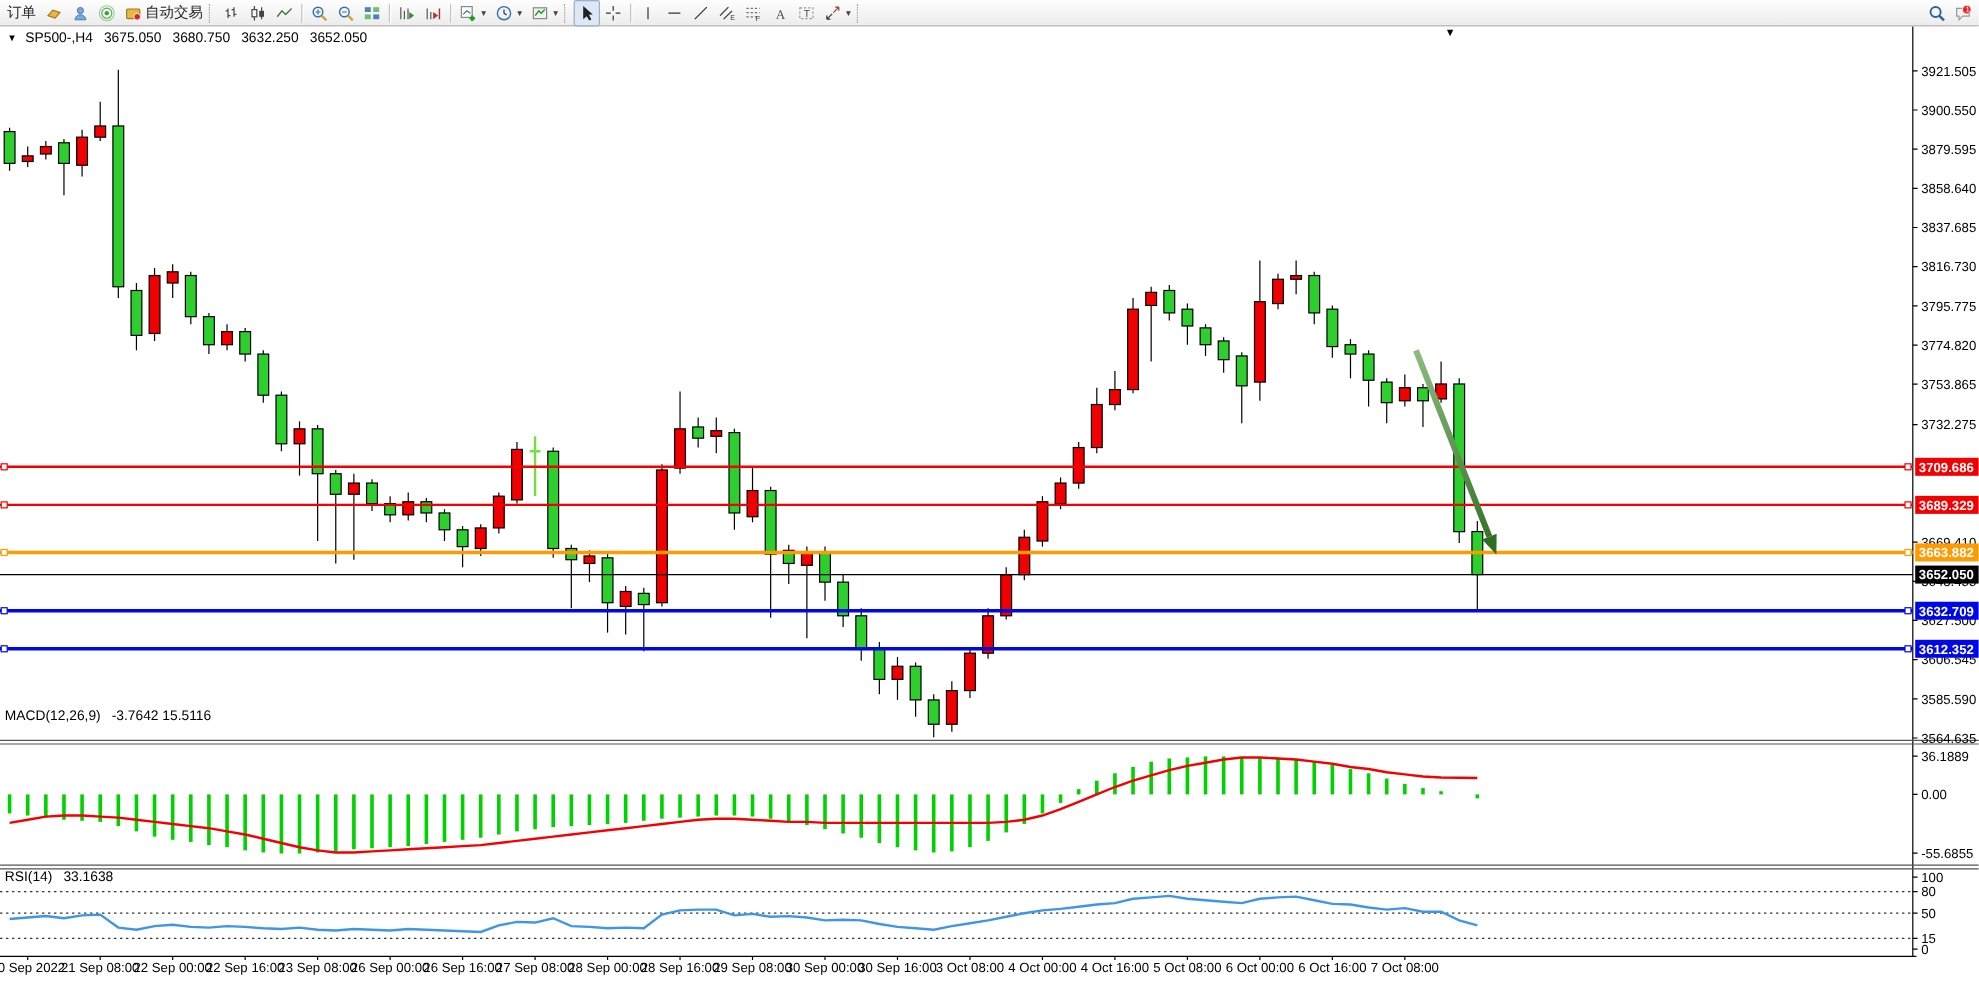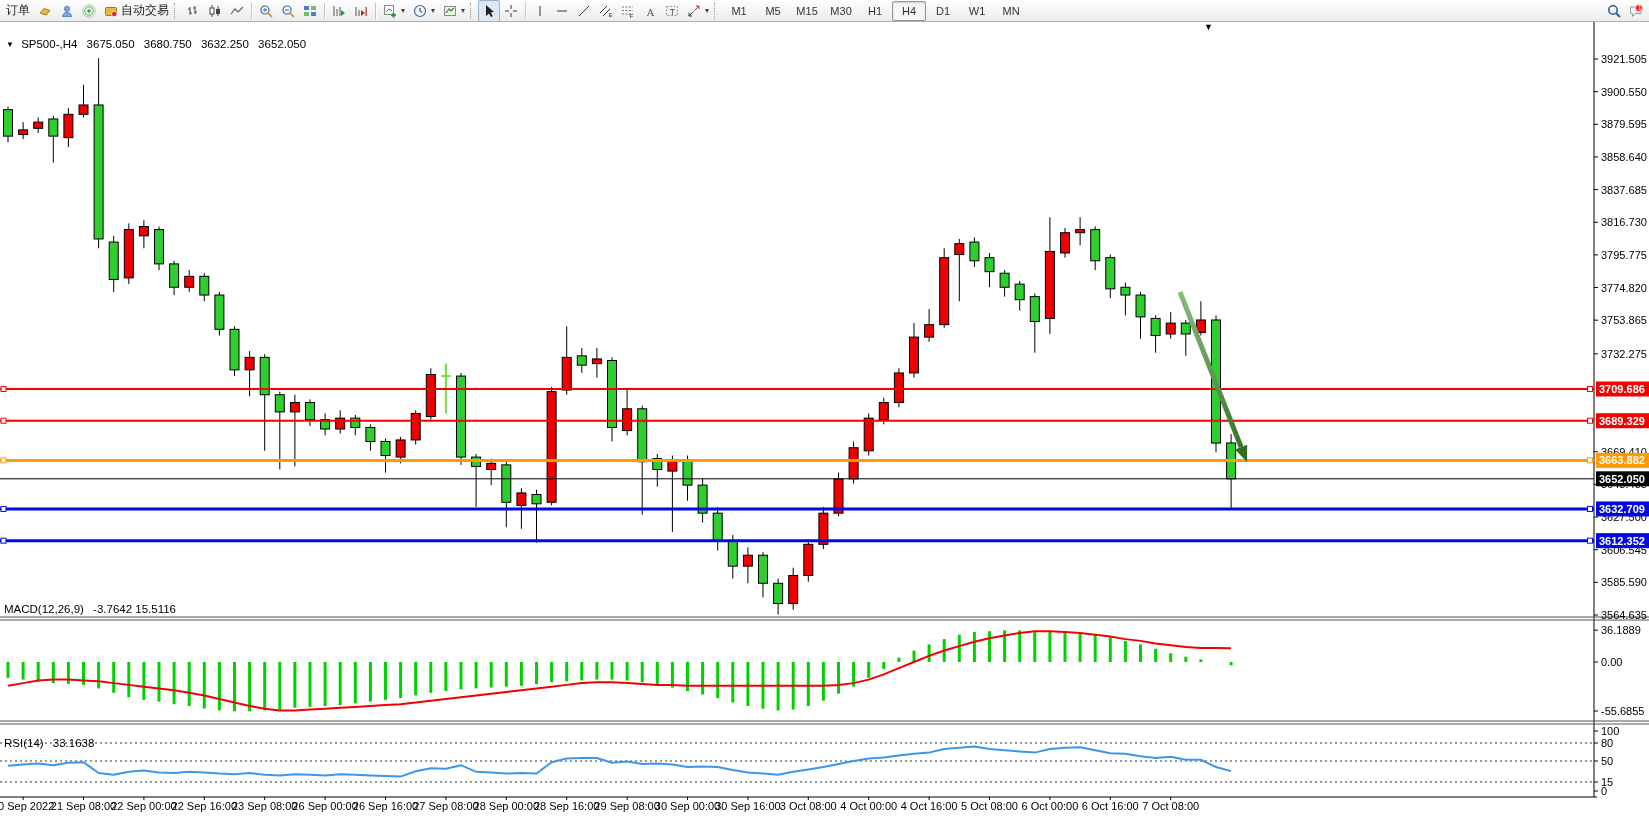--- a/index.html
+++ b/index.html
@@ -12,21 +12,21 @@
   .tbtn.active{border:1px solid #98b0c8;background:#dde8f4;}
   .tsep{width:1px;height:16px;background:#c4c4c4;margin:0 3px;box-shadow:1px 0 0 #ffffff;}
   .tgrip{width:4px;height:16px;border-left:1px dotted #9a9a9a;margin:0 3px 0 1px;}
   .tspacer{flex:1;}
   .caret{font-size:8px;color:#444;margin-left:1px;}
   .tf{min-width:24px;text-align:center;font-size:11px;color:#333;height:18px;
     line-height:18px;padding:0 4px;border:1px solid transparent;border-radius:2px;}
   .tf.active{background:#f7f7f7;border:1px solid #979797;box-shadow:inset 0 1px 2px rgba(0,0,0,.18);}
   .chart-area{position:absolute;top:0;left:0;width:1649px;height:820px;}
   #chart{position:absolute;top:0;left:0;}
-  .overlay-label{position:absolute;font-size:11.5px;color:#000;z-index:5;white-space:nowrap;margin-top:12px;}
+  .overlay-label{position:absolute;font-size:11.5px;color:#000;z-index:5;white-space:nowrap;}
   .overlay-label .num{margin-left:6px;}
   .marker{position:absolute;z-index:5;font-size:9px;color:#000;}
 </style>
 </head>
 <body>
 
 <div class="chart-area">
   <svg id="chart" width="1649" height="820">
       <line x1="1594" y1="22" x2="1594" y2="797" stroke="#000" stroke-width="1"></line>
       <line x1="0" y1="617" x2="1649" y2="617" stroke="#555" stroke-width="1"></line>
@@ -606,31 +606,20 @@
       </svg>
     </div>
     <div class="tbtn">
       <svg width="14" height="14" viewBox="0 0 14 14">
         <path d="M2,12 L6.5,7.5 M2,12 v-3 M2,12 h3" stroke="#333" stroke-width="1" fill="none"></path>
         <path d="M12,2 L7.5,6.5 M12,2 h-3 M12,2 v3" stroke="#a33" stroke-width="1" fill="none"></path>
       </svg>
       <span class="caret">▾</span>
     </div>
     <div class="tgrip"></div>
-    <div style="display: flex;">
-      <div class="tf">M1</div>
-      <div class="tf">M5</div>
-      <div class="tf">M15</div>
-      <div class="tf">M30</div>
-      <div class="tf">H1</div>
-      <div class="tf active">H4</div>
-      <div class="tf">D1</div>
-      <div class="tf">W1</div>
-      <div class="tf">MN</div>
-    </div>
     <div class="tspacer"></div>
     <div class="tbtn">
       <svg width="14" height="14" viewBox="0 0 14 14">
         <circle cx="6" cy="6" r="4.2" fill="none" stroke="#2d5fa8" stroke-width="1.6"></circle>
         <line x1="9.2" y1="9.2" x2="13" y2="13" stroke="#2d5fa8" stroke-width="2"></line>
       </svg>
     </div>
     <div class="tbtn">
       <svg width="14" height="14" viewBox="0 0 14 14">
         <path d="M1.5,3 h10.5 v6.5 h-5.5 l-3,3 v-3 h-2 z" fill="#f2f2f2" stroke="#999" stroke-width="1"></path>

